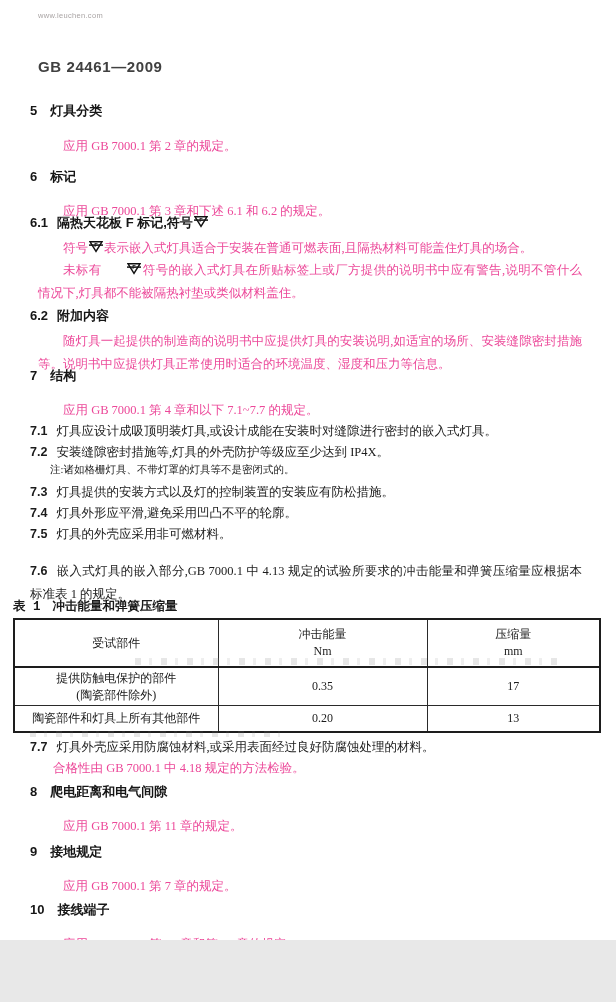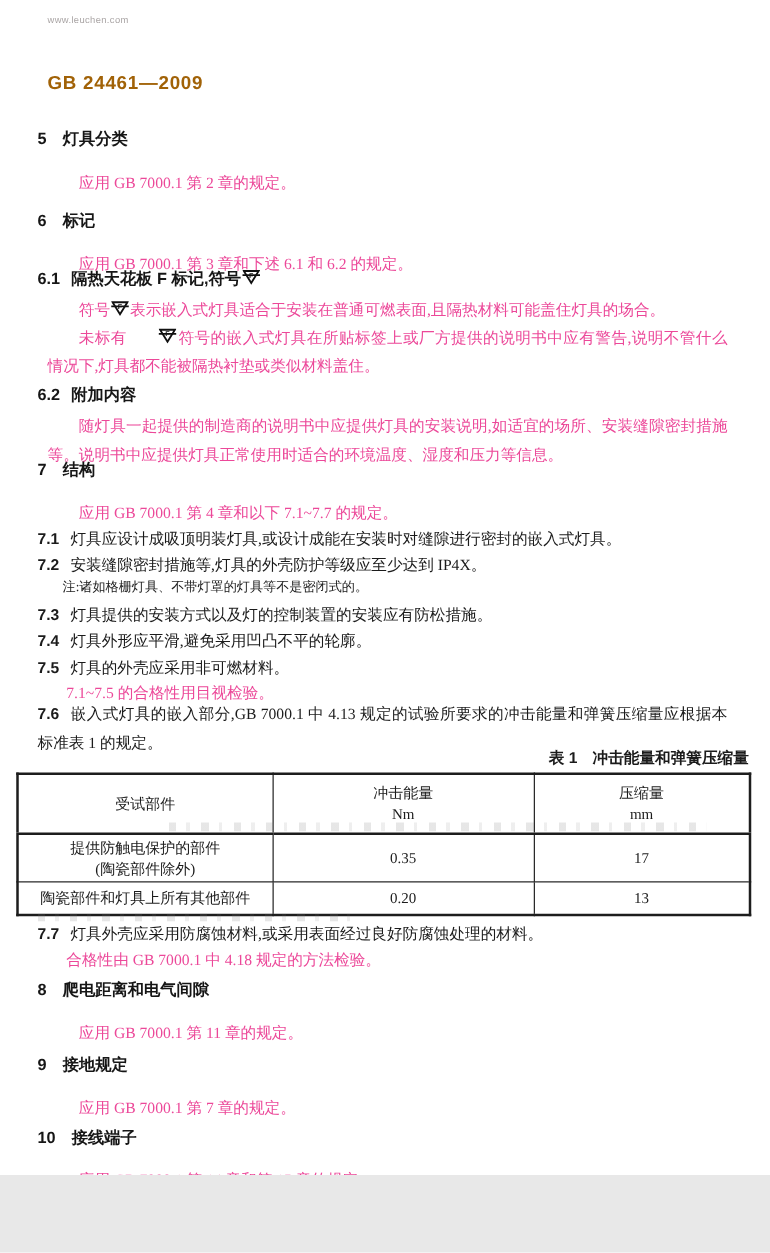--- a/index.html
+++ b/index.html
@@ -13,21 +13,21 @@
     color:#1b1b1b;
     font-family:"Liberation Serif","DejaVu Serif",serif;
   }
   .abs{position:absolute;}
   .site-url{
     font-family:"Liberation Sans","DejaVu Sans",sans-serif;
     font-size:7.5px;color:#a9a4a4;letter-spacing:0.3px;
   }
   .doc-number{
     font-family:"Liberation Sans","DejaVu Sans",sans-serif;
-    font-weight:bold;font-size:15px;letter-spacing:0.6px;color:#a16207;
+    font-weight:bold;font-size:15px;letter-spacing:0.6px;color:#404040;
   }
   .heading{
     font-family:"Liberation Sans","DejaVu Sans",sans-serif;
     font-weight:bold;font-size:13px;color:#161616;
     white-space:nowrap;
   }
   .heading .h-num{display:inline-block;margin-right:13px;}
   .heading.sub .h-num{margin-right:9px;}
   .para{
     font-size:12.5px;line-height:23px;text-align:justify;
@@ -36,22 +36,22 @@
   .indent2{text-indent:2em;}
   .indent1{text-indent:1.2em;}
   .clause{font-size:12.5px;line-height:23px;width:552px;text-align:justify;}
   .clause .c-num{
     font-family:"Liberation Sans","DejaVu Sans",sans-serif;
     font-weight:bold;margin-right:9px;
   }
   .note{font-size:10.5px;color:#222;}
   .fsym{display:inline-block;vertical-align:-1px;line-height:0;margin:0 1px;}
   .tbl-caption{
-    font-family:Liberation Sans, sans-serif;
-    font-weight:bold;font-size:12.5px;text-align:right;width:586px;
+    font-family:Liberation Mono, monospace;
+    font-weight:bold;font-size:12.5px;text-align:left;width:586px;
   }
   .tbl-caption .cap-label{margin-right:12px;}
   table.t1{
     border-collapse:collapse;table-layout:fixed;
     width:586px;font-size:12px;color:#1b1b1b;
   }
   table.t1 td{
     border:1px solid #2a2a2a;text-align:center;vertical-align:middle;
     padding:0 4px;line-height:17px;
   }
@@ -130,21 +130,20 @@
   <div class="abs note" style="left:50px;top:463px;">注:诸如格栅灯具、不带灯罩的灯具等不是密闭式的。</div>
   <div class="abs clause" style="left:30px;top:481px;">
     <span class="c-num">7.3</span><span>灯具提供的安装方式以及灯的控制装置的安装应有防松措施。</span>
   </div>
   <div class="abs clause" style="left:30px;top:502px;">
     <span class="c-num">7.4</span><span>灯具外形应平滑,避免采用凹凸不平的轮廓。</span>
   </div>
   <div class="abs clause" style="left:30px;top:523px;">
     <span class="c-num">7.5</span><span>灯具的外壳应采用非可燃材料。</span>
   </div>
-  <div class="abs para indent1" style="left:38px;top:543px;">7.1~7.5 的合格性用目视检验。</div>
 
   <div class="abs clause" style="left:30px;top:560px;">
     <span class="c-num">7.6</span><span>嵌入式灯具的嵌入部分,GB 7000.1 中 4.13 规定的试验所要求的冲击能量和弹簧压缩量应根据本标准表 1 的规定。</span>
   </div>
 
   <div class="abs tbl-caption" style="left:13px;top:598px;">
     <span class="cap-label">表 1</span><span>冲击能量和弹簧压缩量</span>
   </div>
 
   <table class="t1 abs" style="left:13px;top:618px;padding-left:26px;">

